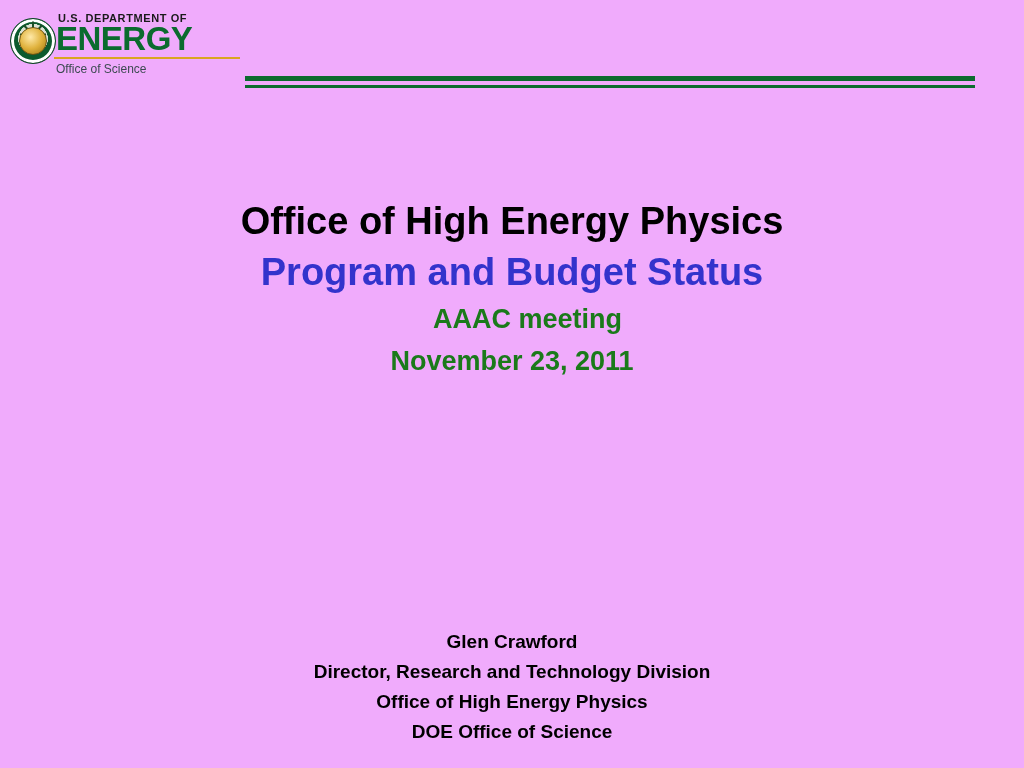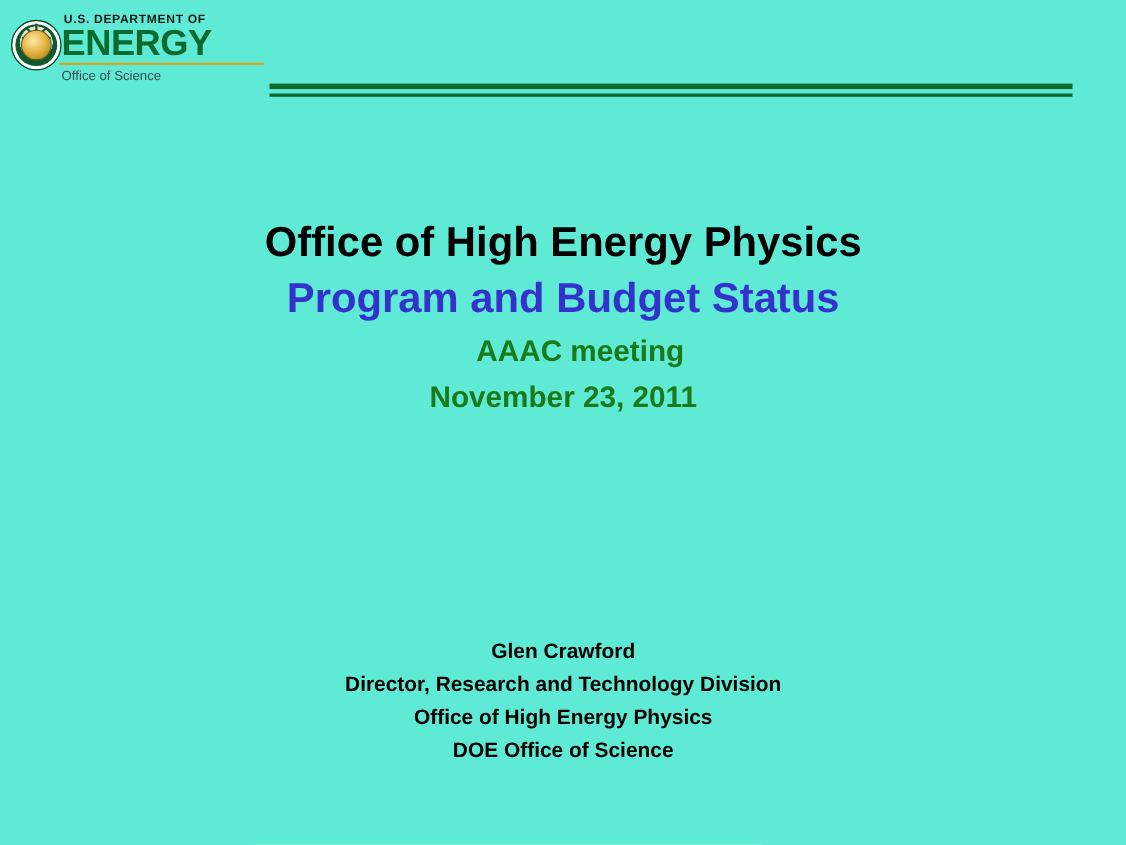--- a/index.html
+++ b/index.html
@@ -10,21 +10,21 @@
     width: 1024px;
     height: 768px;
     background: #ffffff;
     font-family: "Liberation Sans", sans-serif;
     overflow: hidden;
   }
   .slide {
     position: relative;
     width: 1024px;
     height: 768px;
-    background: #5eead4;
+    background: #f0abfc;
   }
 
   
   .logo-block {
     position: absolute;
     left: 8px;
     top: 4px;
     width: 240px;
     height: 92px;
   }
@@ -155,21 +155,21 @@
     font-size: 27px;
     font-weight: bold;
     color: #1a7a1a;
     line-height: 42px;
   }
 
   
   .author-block {
     position: absolute;
     left: 0;
-    top: 578px;
+    top: 627px;
     width: 1024px;
     text-align: center;
   }
   .author-line {
     font-size: 19px;
     font-weight: bold;
     color: #000000;
     line-height: 30px;
   }
 </style>

